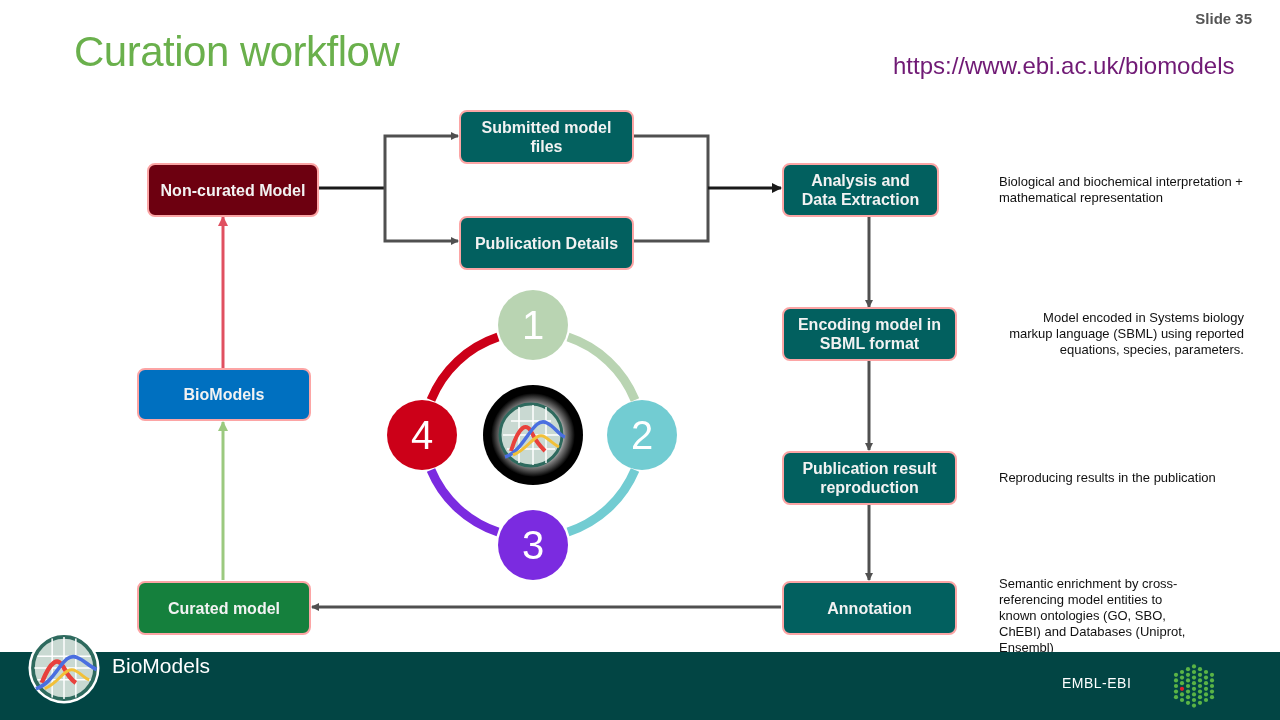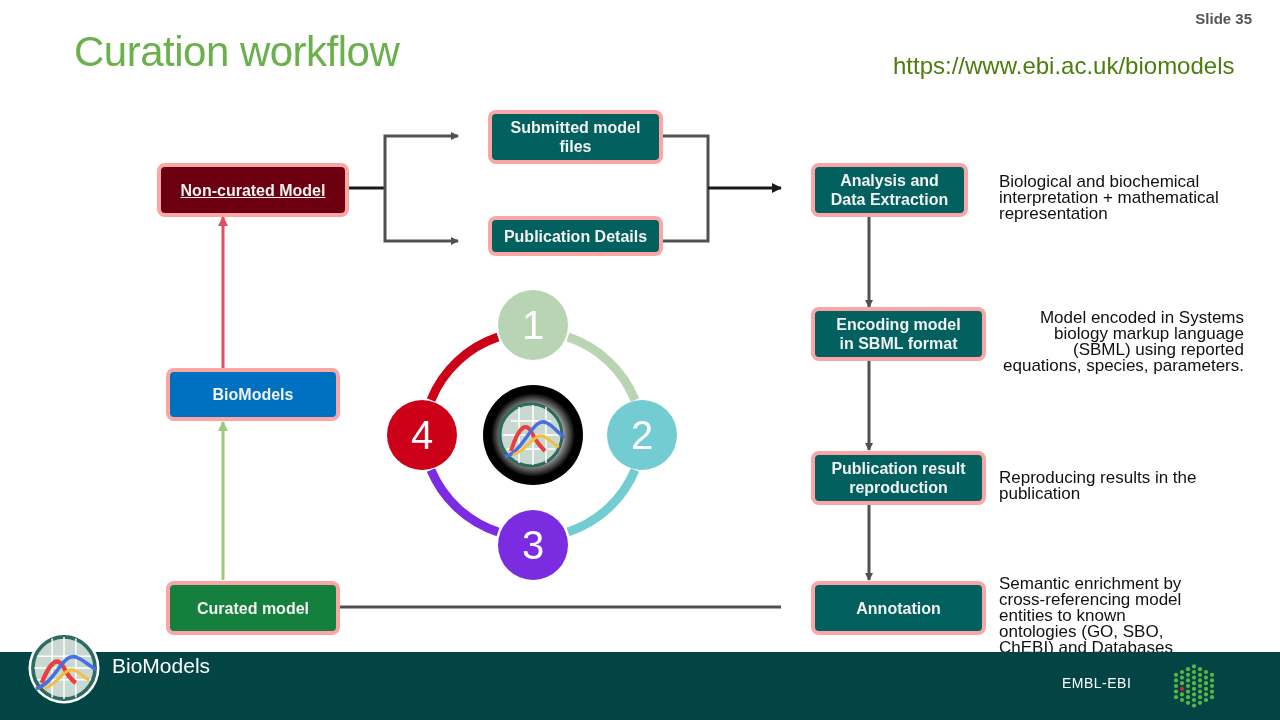--- a/index.html
+++ b/index.html
@@ -1,22 +1,22 @@
 <!DOCTYPE html>
 <html><head>
 <meta charset="utf-8">
 <style>
   html, body { margin: 0; padding: 0; }
   body { width: 1280px; height: 720px; position: relative; overflow: hidden; background: #ffffff; font-family: "Liberation Sans", sans-serif; }
   .title { position: absolute; left: 74px; top: 28px; font-size: 42px; color: #6ab04c; letter-spacing: -0.5px; }
   .slide-num { position: absolute; right: 28px; top: 10px; font-size: 15px; font-weight: bold; color: #555555; }
-  .url { position: absolute; left: 893px; top: 52px; font-size: 24px; color: #4d7c0f; }
-  .box { position: absolute; border: 4px solid #fca5a5; border-radius: 8px; color: #f2f2f2; font-weight: bold; font-size: 16px; display: flex; align-items: center; justify-content: center; text-align: center; line-height: 19px; box-sizing: border-box; padding: 0 6px; margin-left: 29px; }
+  .url { position: absolute; left: 893px; top: 52px; font-size: 24px; color: #701a75; }
+  .box { position: absolute; border: 2px solid #fca5a5; border-radius: 8px; color: #f2f2f2; font-weight: bold; font-size: 16px; display: flex; align-items: center; justify-content: center; text-align: center; line-height: 19px; box-sizing: border-box; padding: 0 6px; }
   .teal { background: #02605f; }
-  .desc { position: absolute; left: 999px; font-size: 17px; line-height: 16px; color: #111; width: 260px; }
+  .desc { position: absolute; left: 999px; font-size: 13px; line-height: 16px; color: #111; width: 260px; }
   svg.conn { position: absolute; left: 0; top: 0; }
   .footer { position: absolute; left: 0; top: 652px; width: 1280px; height: 68px; background: #024544; }
   .footer-name { position: absolute; left: 112px; top: 654px; font-size: 21px; color: #ffffff; }
   .ebi { position: absolute; left: 1062px; top: 675px; font-size: 14px; color: #ffffff; letter-spacing: 0.5px; }
   .logo { position: absolute; }
   .cyc { position: absolute; width: 70px; height: 70px; border-radius: 50%; color: #fff; font-size: 40px; display: flex; align-items: center; justify-content: center; }
 </style>
 </head>
 <body>
 
@@ -52,23 +52,23 @@
   <line x1="223" y1="368" x2="223" y2="217" stroke="#e05060" stroke-width="3" marker-end="url(#ahr)"></line>
 
   <g fill="none" stroke-width="9">
     <path d="M 568 337 A 110 110 0 0 1 635 400" stroke="#b9d4b2"></path>
     <path d="M 635 470 A 110 110 0 0 1 568 532" stroke="#72ccd2"></path>
     <path d="M 498 532 A 110 110 0 0 1 431 470" stroke="#7b2be0"></path>
     <path d="M 431 400 A 110 110 0 0 1 498 337" stroke="#cc0018"></path>
   </g>
 </svg>
 
-<div class="box" style="left:128px; top:163px; width:192px; height:54px; background:#6d0010;text-decoration:underline;">Non-curated Model</div>
+<div class="box" style="left:147px; top:163px; width:172px; height:54px; background:#6d0010;">Non-curated Model</div>
 <div class="box teal" style="left:459px; top:110px; width:175px; height:54px; padding:0 18px;">Submitted model files</div>
-<div class="box teal" style="left:459px; top:216px; width:175px; height:40px;">Publication Details</div>
+<div class="box teal" style="left:459px; top:216px; width:175px; height:54px;">Publication Details</div>
 <div class="box teal" style="left:782px; top:163px; width:157px; height:54px; padding:0 14px;">Analysis and Data Extraction</div>
 <div class="box teal" style="left:782px; top:307px; width:175px; height:54px; padding:0 12px;">Encoding model in SBML format</div>
 <div class="box teal" style="left:782px; top:451px; width:175px; height:54px; padding:0 12px;">Publication result reproduction</div>
 <div class="box teal" style="left:782px; top:581px; width:175px; height:54px;">Annotation</div>
 <div class="box" style="left:137px; top:581px; width:174px; height:54px; background:#15803d;">Curated model</div>
 <div class="box" style="left:137px; top:368px; width:174px; height:53px; background:#0070c0;">BioModels</div>
 
 <div class="desc" style="top:174px; width:245px;">Biological and biochemical interpretation + mathematical representation</div>
 <div class="desc" style="top:310px; width:245px;text-align:right;">Model encoded in Systems biology markup language (SBML) using reported equations, species, parameters.</div>
 <div class="desc" style="top:470px;">Reproducing results in the publication</div>

